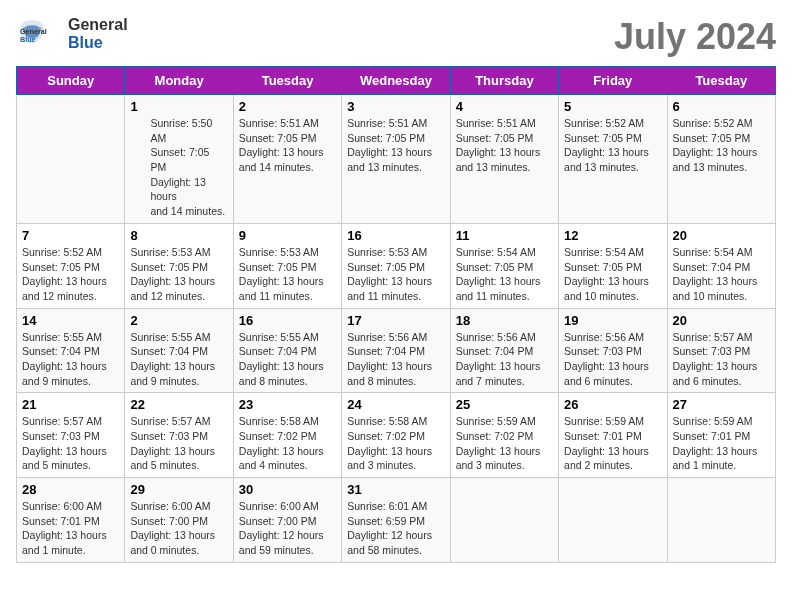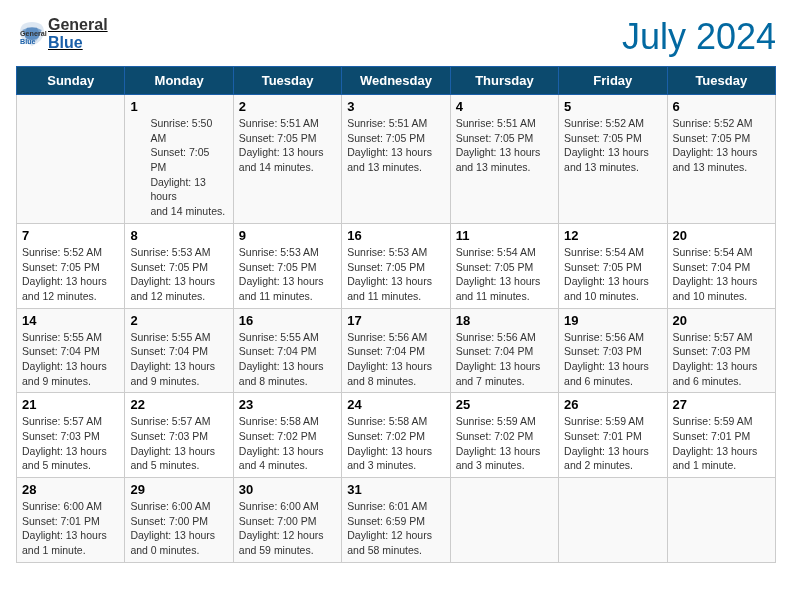--- a/index.html
+++ b/index.html
@@ -11,48 +11,46 @@
       padding: 16px;
     }
     .header {
       display: flex;
       justify-content: space-between;
       align-items: flex-start;
       margin-bottom: 8px;
     }
     .logo {
       display: flex;
-      align-items: center;
-      gap: 0;
-      text-decoration: underline;
+      gap: 20px;
     }
     .logo-icon {
       width: 32px;
       height: 32px;
     }
     .title-block {
       text-align: right;
     }
     .month-title {
       font-size: 36px;
-      font-weight: normal;
-      color: #0369a1;
+      font-weight: bold;
+      color: #737373;
     }
     .location {
       font-size: 15px;
       color: #333;
       font-weight: bold;
     }
     table {
       width: 100%;
       border-collapse: collapse;
       font-size: 11px;
     }
     thead tr th {
-      background-color: #0c4a6e;
+      background-color: #a21caf;
       color: #fff;
       padding: 6px 4px;
       text-align: center;
       font-size: 13px;
       font-weight: bold;
       border: 1px solid #1a5fa8;
     }
     tbody tr td {
       border: 1px solid #ccc;
       vertical-align: top;

